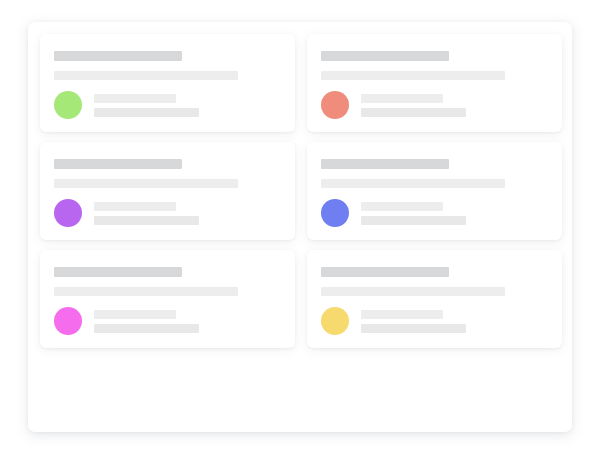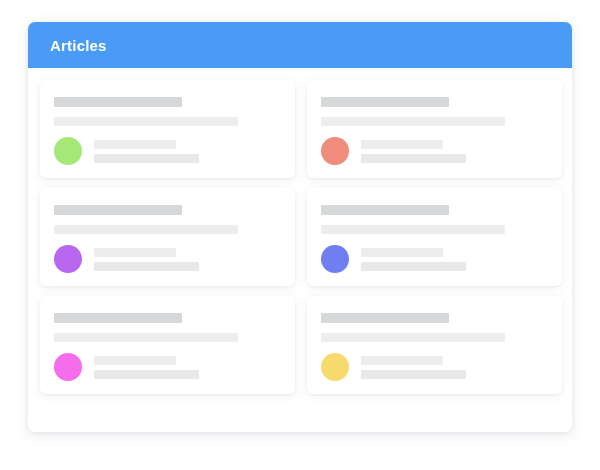--- a/index.html
+++ b/index.html
@@ -110,23 +110,20 @@
     height: 9px;
     width: 105px;
     background: #e8e8e9;
   }
 </style>
 </head>
 <body>
 
 <div class="panel">
 
-  <div class="panel-header" style="background: rgb(74, 155, 245);">
-    <span class="panel-title" style="color: rgb(255, 255, 255);">Articles</span>
-  </div>
 
   <div class="card-grid">
 
     <div class="card">
       <div class="bar bar-title"></div>
       <div class="bar bar-sub"></div>
       <div class="card-foot">
         <div class="avatar" style="background: rgb(165, 232, 120);"></div>
         <div class="foot-lines">
           <div class="bar bar-line-a"></div>

